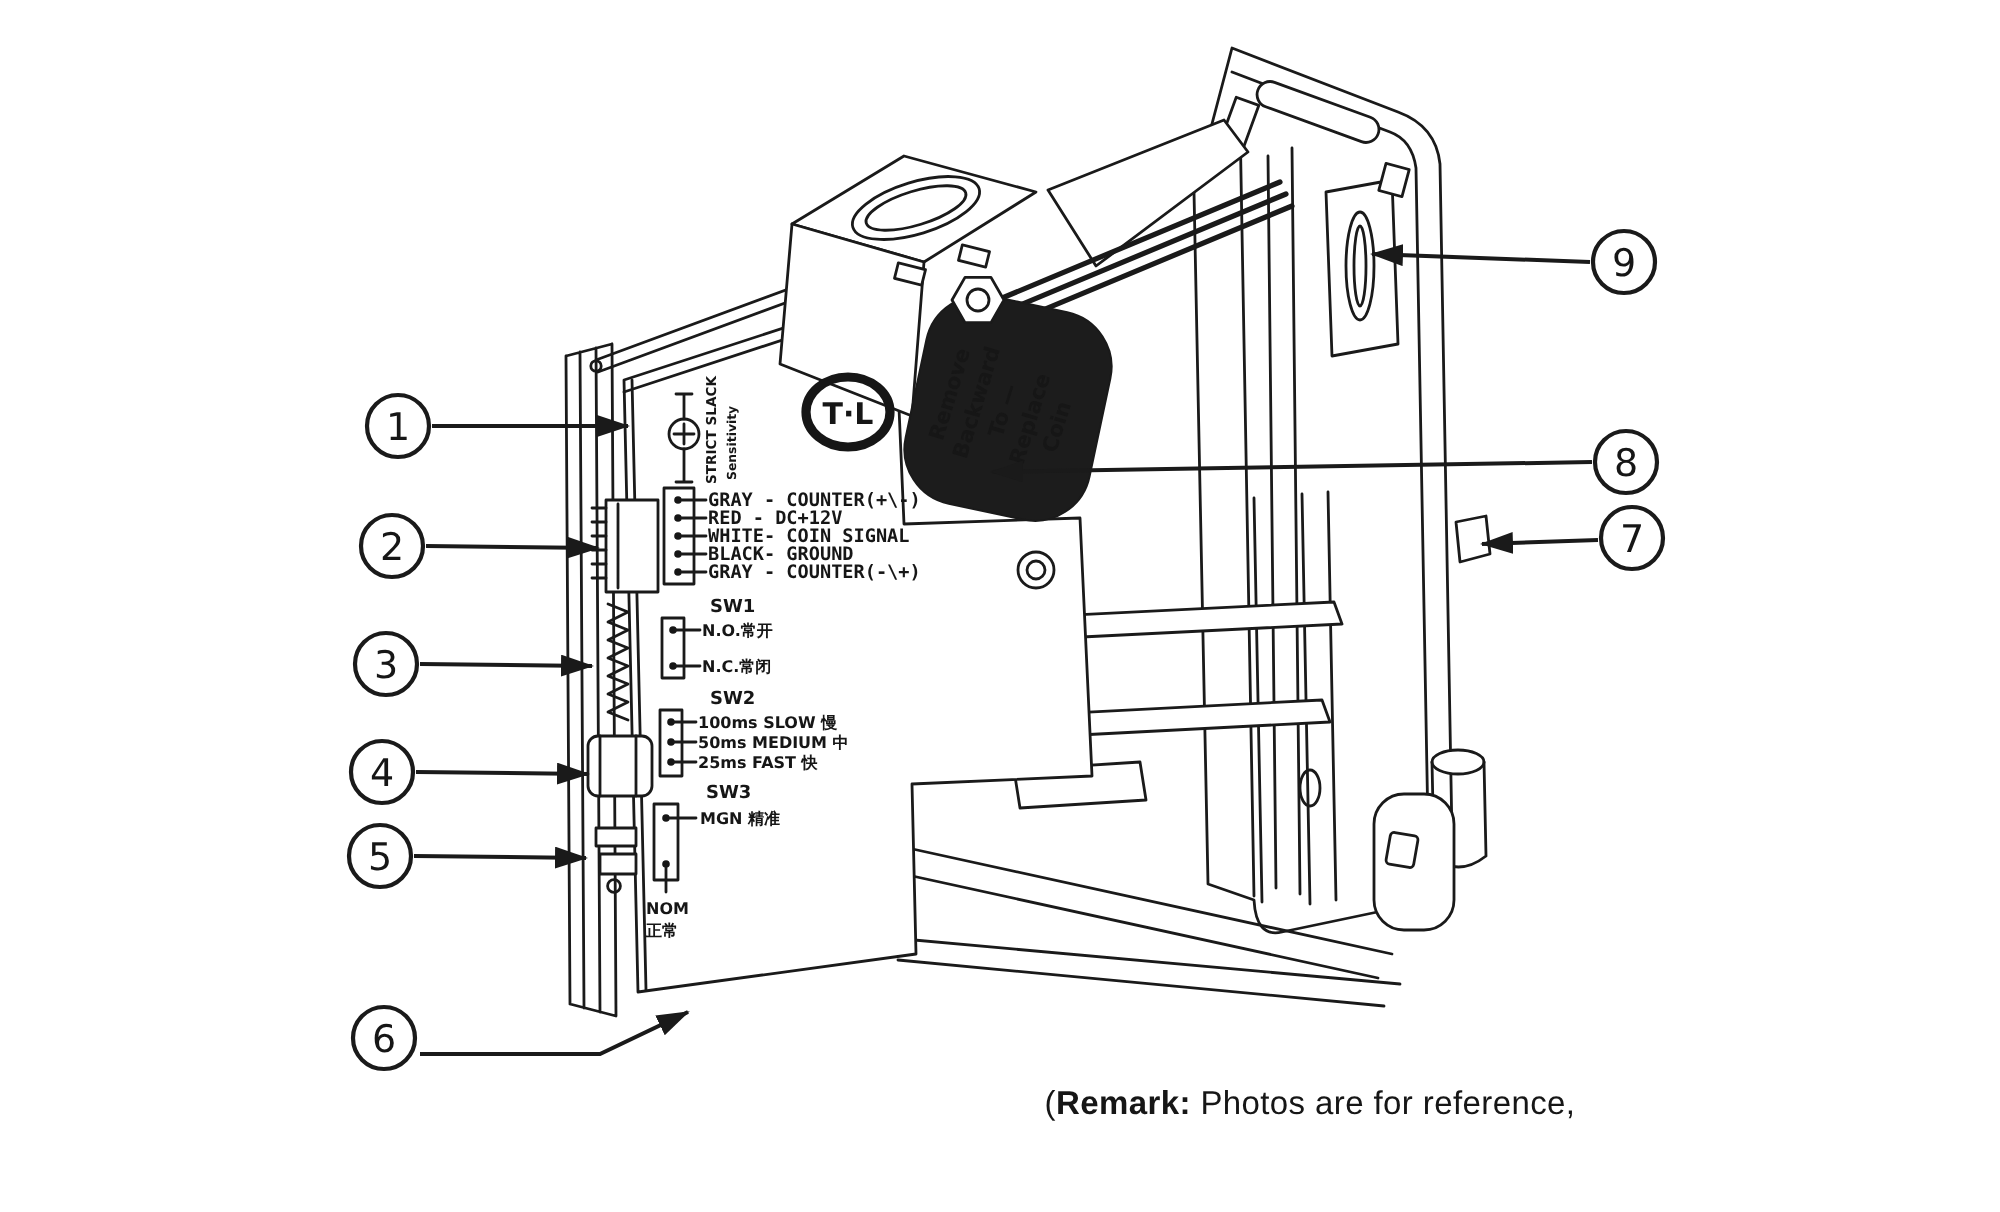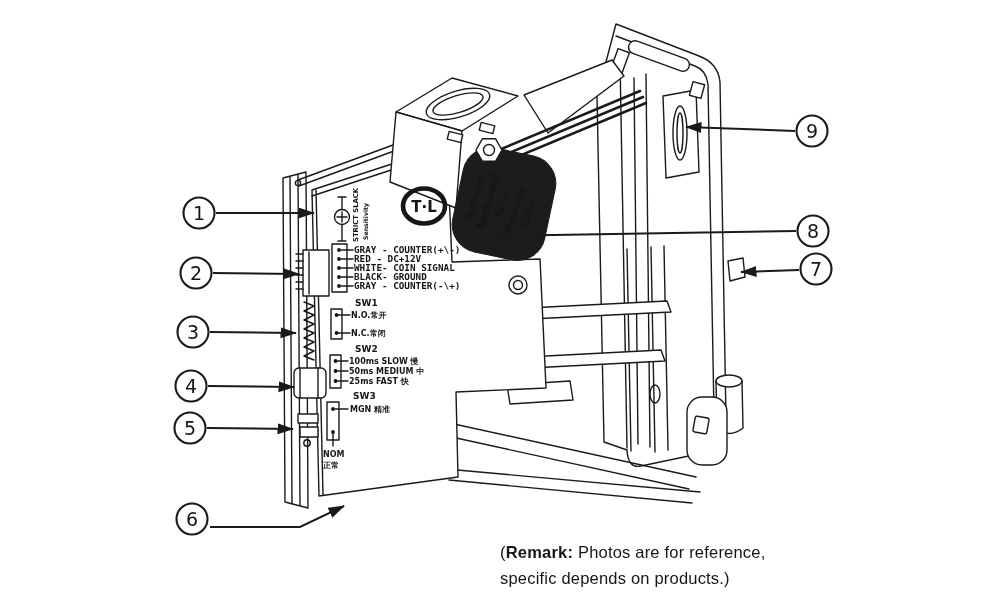--- a/index.html
+++ b/index.html
@@ -1,19 +1,19 @@
 <!DOCTYPE html>
 <html><head>
 <meta charset="utf-8">
 <style>
   html,body{margin:0;padding:0;background:#ffffff;}
   .canvas{position:relative;width:1000px;height:606px;background:#ffffff;overflow:hidden;
           font-family:"DejaVu Sans",sans-serif;}
   .canvas svg{position:absolute;left:0;top:0;}
-  .remark{position:absolute;left:500px;top:540px;width:310px;
+  .remark{position:absolute;left:500px;top:540px;width:310px;text-align:center;
           font:16.5px/1.55 "Liberation Sans",sans-serif;color:#161616;letter-spacing:0.2px;}
   .remark b{font-weight:bold;}
   text{fill:#161616;}
   .ln{stroke:#1a1a1a;fill:none;stroke-width:1.4;stroke-linejoin:round;stroke-linecap:round;}
   .wh{fill:#ffffff;stroke:#1a1a1a;stroke-width:1.4;stroke-linejoin:round;}
   .thk{stroke:#1a1a1a;stroke-width:2.6;fill:none;stroke-linecap:round;}
   .callout-circle{fill:#ffffff;stroke:#1a1a1a;stroke-width:2.1;}
   .callout-num{font:19px "DejaVu Sans",sans-serif;}
   .arrowline{stroke:#1a1a1a;stroke-width:2;fill:none;}
   .tiny{font-weight:bold;}
@@ -194,15 +194,14 @@
       <circle class="callout-circle" cx="813" cy="231" r="15.5"></circle>
       <text class="callout-num" x="813" y="238">8</text>
       <circle class="callout-circle" cx="812" cy="131" r="15.5"></circle>
       <text class="callout-num" x="812" y="138">9</text>
     </g>
   </g>
 </svg>
 
   <div class="remark">
     <span>(</span><b>Remark:</b><span> Photos are for reference,</span><br>
-    <span>specific depends on products.)</span>
   </div>
 </div>
 
 </body></html>

